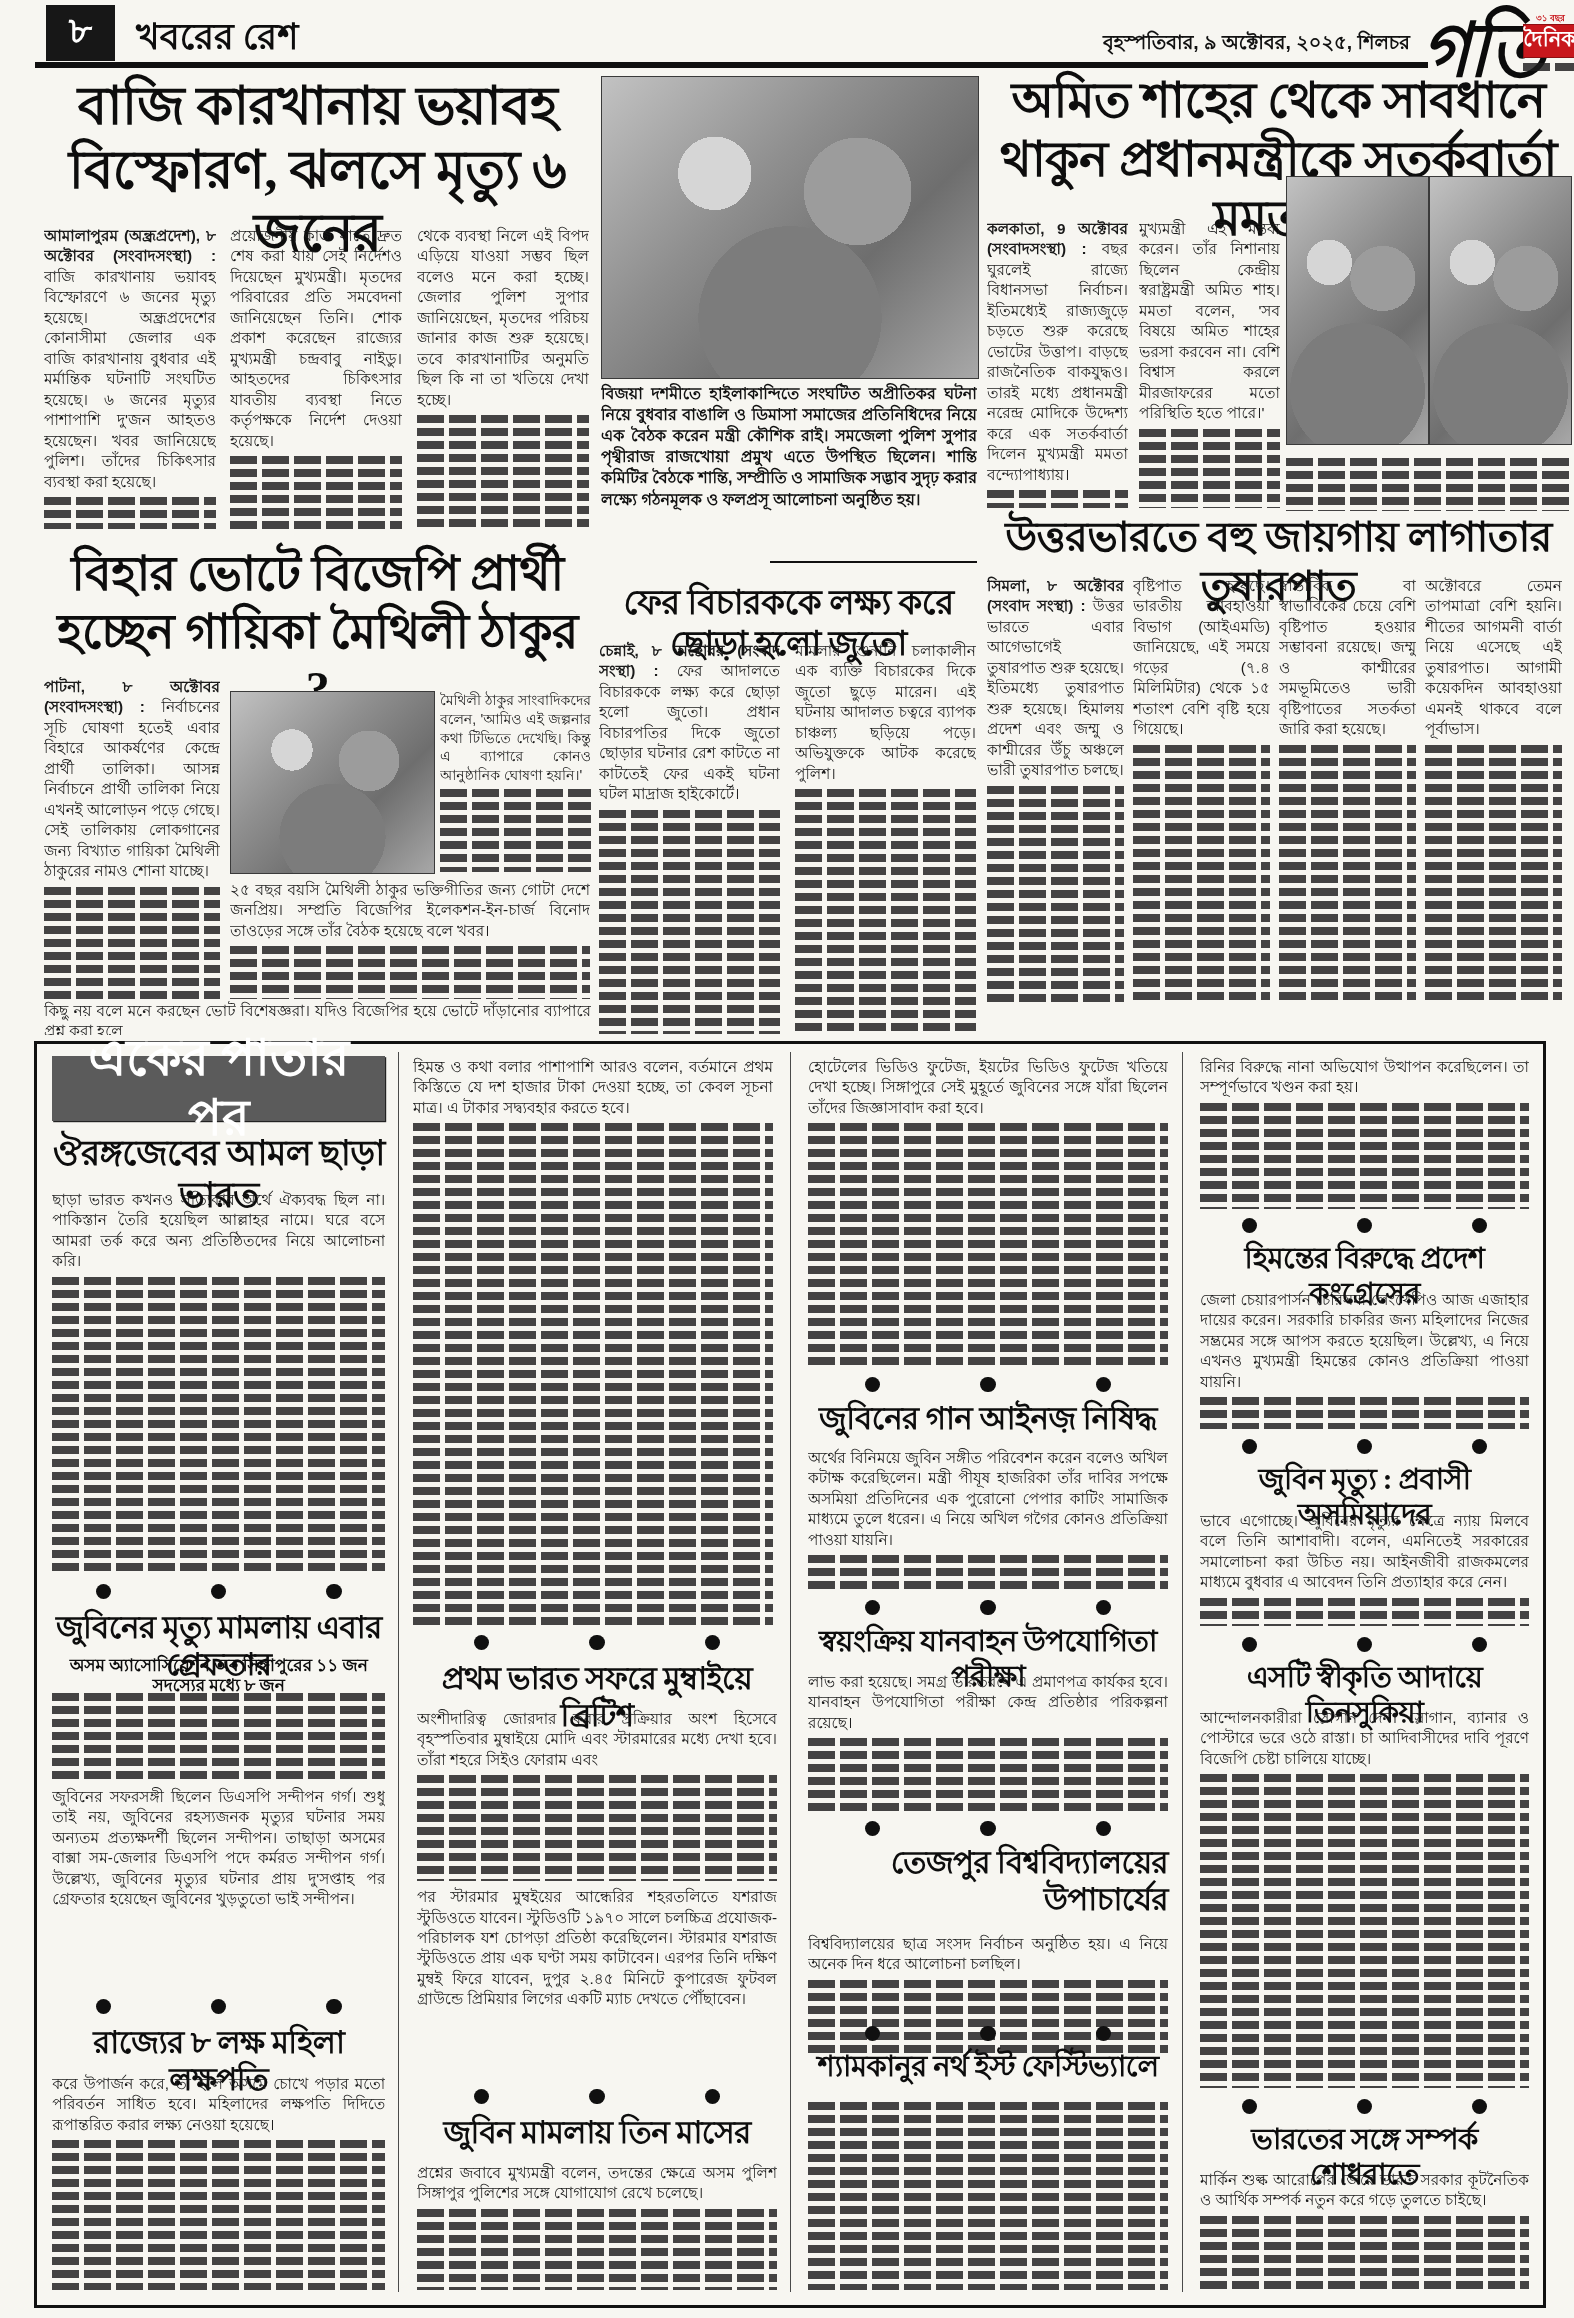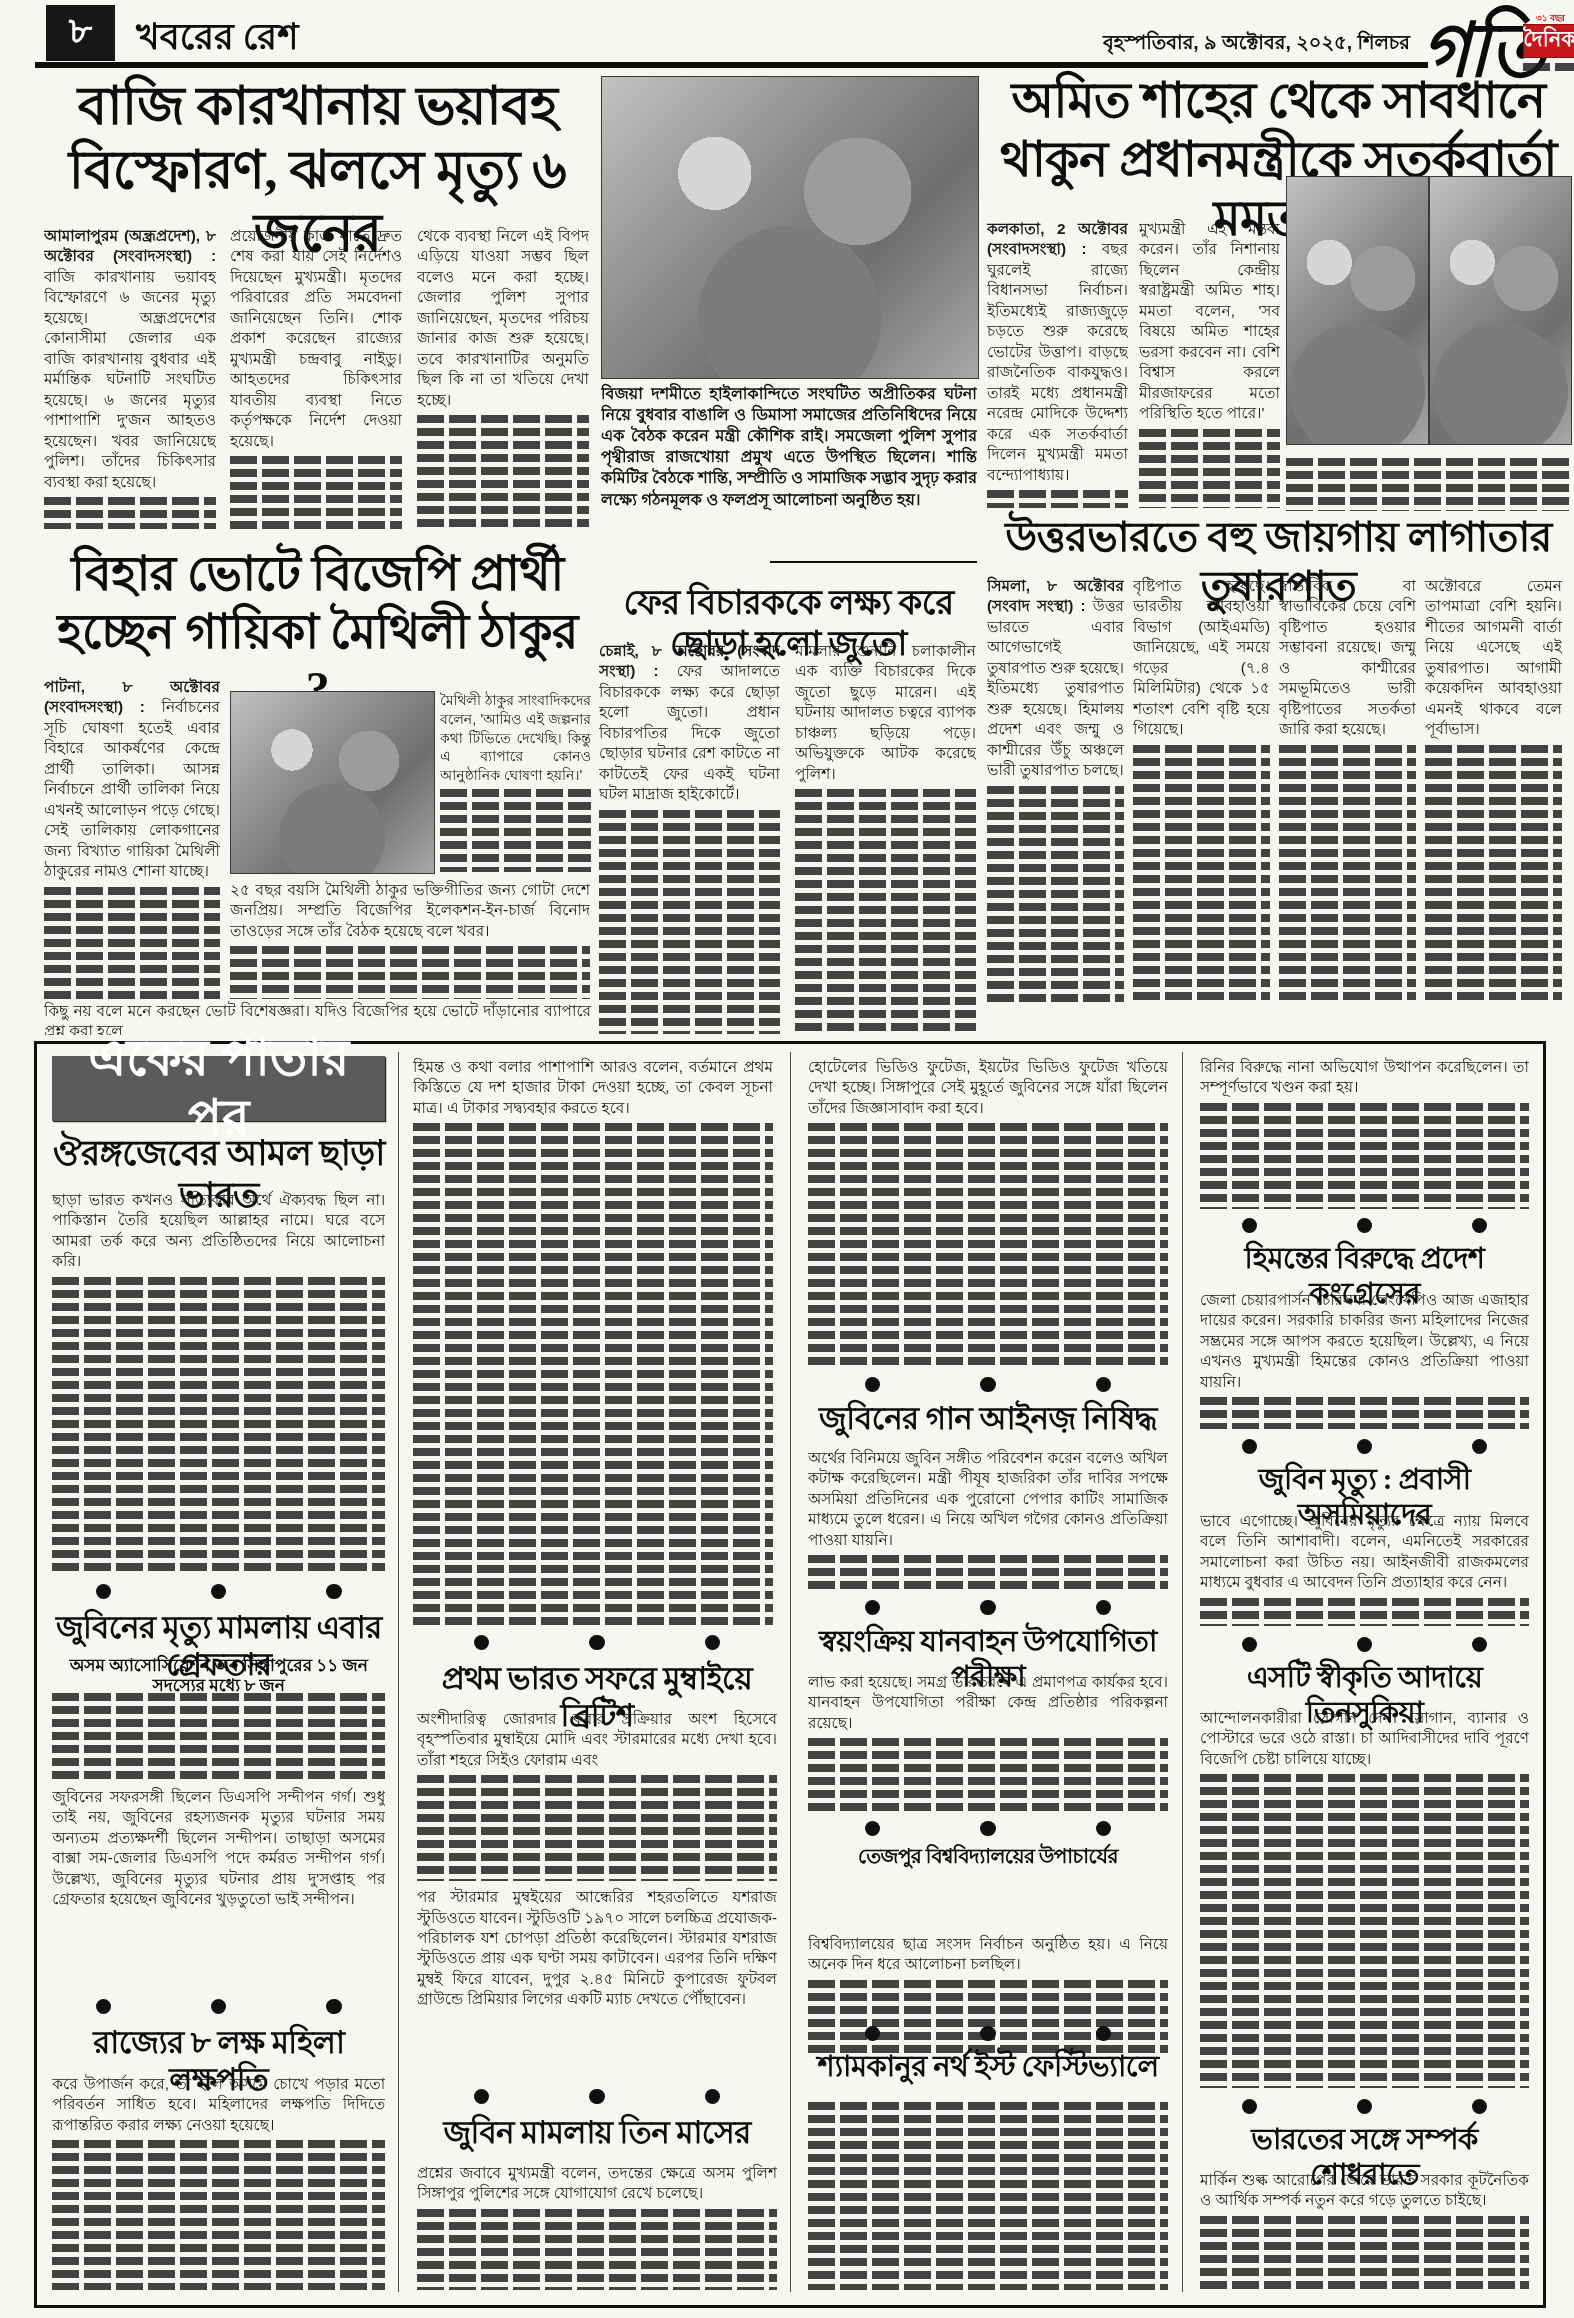--- a/index.html
+++ b/index.html
@@ -81,21 +81,21 @@
 
   <div class="abs photo" style="left:601px;top:76px;width:376px;height:301px;"></div>
   <div class="abs bcol" style="left:601px;top:383px;width:376px;height:182px;">
     <p class="caption">বিজয়া দশমীতে হাইলাকান্দিতে সংঘটিত অপ্রীতিকর ঘটনা নিয়ে বুধবার বাঙালি ও ডিমাসা সমাজের প্রতিনিধিদের নিয়ে এক বৈঠক করেন মন্ত্রী কৌশিক রাই। সমজেলা পুলিশ সুপার পৃথ্বীরাজ রাজখোয়া প্রমুখ এতে উপস্থিত ছিলেন। শান্তি কমিটির বৈঠকে শান্তি, সম্প্রীতি ও সামাজিক সদ্ভাব সুদৃঢ় করার লক্ষ্যে গঠনমূলক ও ফলপ্রসূ আলোচনা অনুষ্ঠিত হয়।</p>
     <div style="flex:1"></div>
     <div style="height:1.8px;background:#111;width:55%;align-self:flex-end;margin-bottom:2.4px;"></div>
   </div>
 
   <div class="abs hl" style="left:987px;top:72px;width:583px;height:141px;font-size:49px;">অমিত শাহের থেকে সাবধানে থাকুন প্রধানমন্ত্রীকে সতর্কবার্তা মমতার</div>
   <div class="abs bcol" style="left:987px;top:219px;width:141px;height:289px;">
-    <p><span class="dl">কলকাতা, 2 অক্টোবর (সংবাদসংস্থা) :</span>
+    <p><span class="dl">কলকাতা, 9 অক্টোবর (সংবাদসংস্থা) :</span>
        <span>বছর ঘুরলেই রাজ্যে বিধানসভা নির্বাচন। ইতিমধ্যেই রাজ্যজুড়ে চড়তে শুরু করেছে ভোটের উত্তাপ। বাড়ছে রাজনৈতিক বাকযুদ্ধও। তারই মধ্যে প্রধানমন্ত্রী নরেন্দ্র মোদিকে উদ্দেশ্য করে এক সতর্কবার্তা দিলেন মুখ্যমন্ত্রী মমতা বন্দ্যোপাধ্যায়।</span></p>
     <div class="fill"></div>
   </div>
   <div class="abs bcol" style="left:1139px;top:219px;width:141px;height:289px;">
     <p>মুখ্যমন্ত্রী এই মন্তব্য করেন। তাঁর নিশানায় ছিলেন কেন্দ্রীয় স্বরাষ্ট্রমন্ত্রী অমিত শাহ। মমতা বলেন, 'সব বিষয়ে অমিত শাহের ভরসা করবেন না। বেশি বিশ্বাস করলে মীরজাফরের মতো পরিস্থিতি হতে পারে।'</p>
     <div class="fill"></div>
   </div>
   <div class="abs photo" style="left:1286px;top:176px;width:141px;height:267px;"></div>
   <div class="abs photo" style="left:1429px;top:176px;width:141px;height:267px;"></div>
   <div class="abs fill" style="left:1286px;top:453px;width:284px;height:53px;"></div>
@@ -234,21 +234,21 @@
     <div class="abs hl" style="left:771px;top:580px;width:360px;height:43px;font-size:29px;">স্বয়ংক্রিয় যানবাহন উপযোগিতা পরীক্ষা</div>
     <div class="abs bcol" style="left:771px;top:628px;width:360px;height:139px;">
       <p>লাভ করা হয়েছে। সমগ্র ভারতবর্ষে এ প্রমাণপত্র কার্যকর হবে। যানবাহন উপযোগিতা পরীক্ষা কেন্দ্র প্রতিষ্ঠার পরিকল্পনা রয়েছে।</p>
       <div class="fill"></div>
     </div>
     <div class="abs dots" style="left:771px;top:771px;width:360px;">
         <i></i>
         <i></i>
         <i></i>
       </div>
-    <div class="abs hl" style="left:771px;top:800px;width:360px;height:43px;font-size:20px;">তেজপুর বিশ্ববিদ্যালয়ের উপাচার্যের</div>
+    <div class="abs hl" style="left:771px;top:800px;width:360px;height:43px;font-size:31px;text-align:right;">তেজপুর বিশ্ববিদ্যালয়ের উপাচার্যের</div>
     <div class="abs bcol" style="left:771px;top:890px;width:360px;height:122px;">
       <p>বিশ্ববিদ্যালয়ের ছাত্র সংসদ নির্বাচন অনুষ্ঠিত হয়। এ নিয়ে অনেক দিন ধরে আলোচনা চলছিল।</p>
       <div class="fill"></div>
     </div>
     <div class="abs dots" style="left:771px;top:976px;width:360px;">
         <i></i>
         <i></i>
         <i></i>
       </div>
     <div class="abs hl" style="left:771px;top:1005px;width:360px;height:43px;font-size:29px;">শ্যামকানুর নর্থ ইস্ট ফেস্টিভ্যালে</div>

